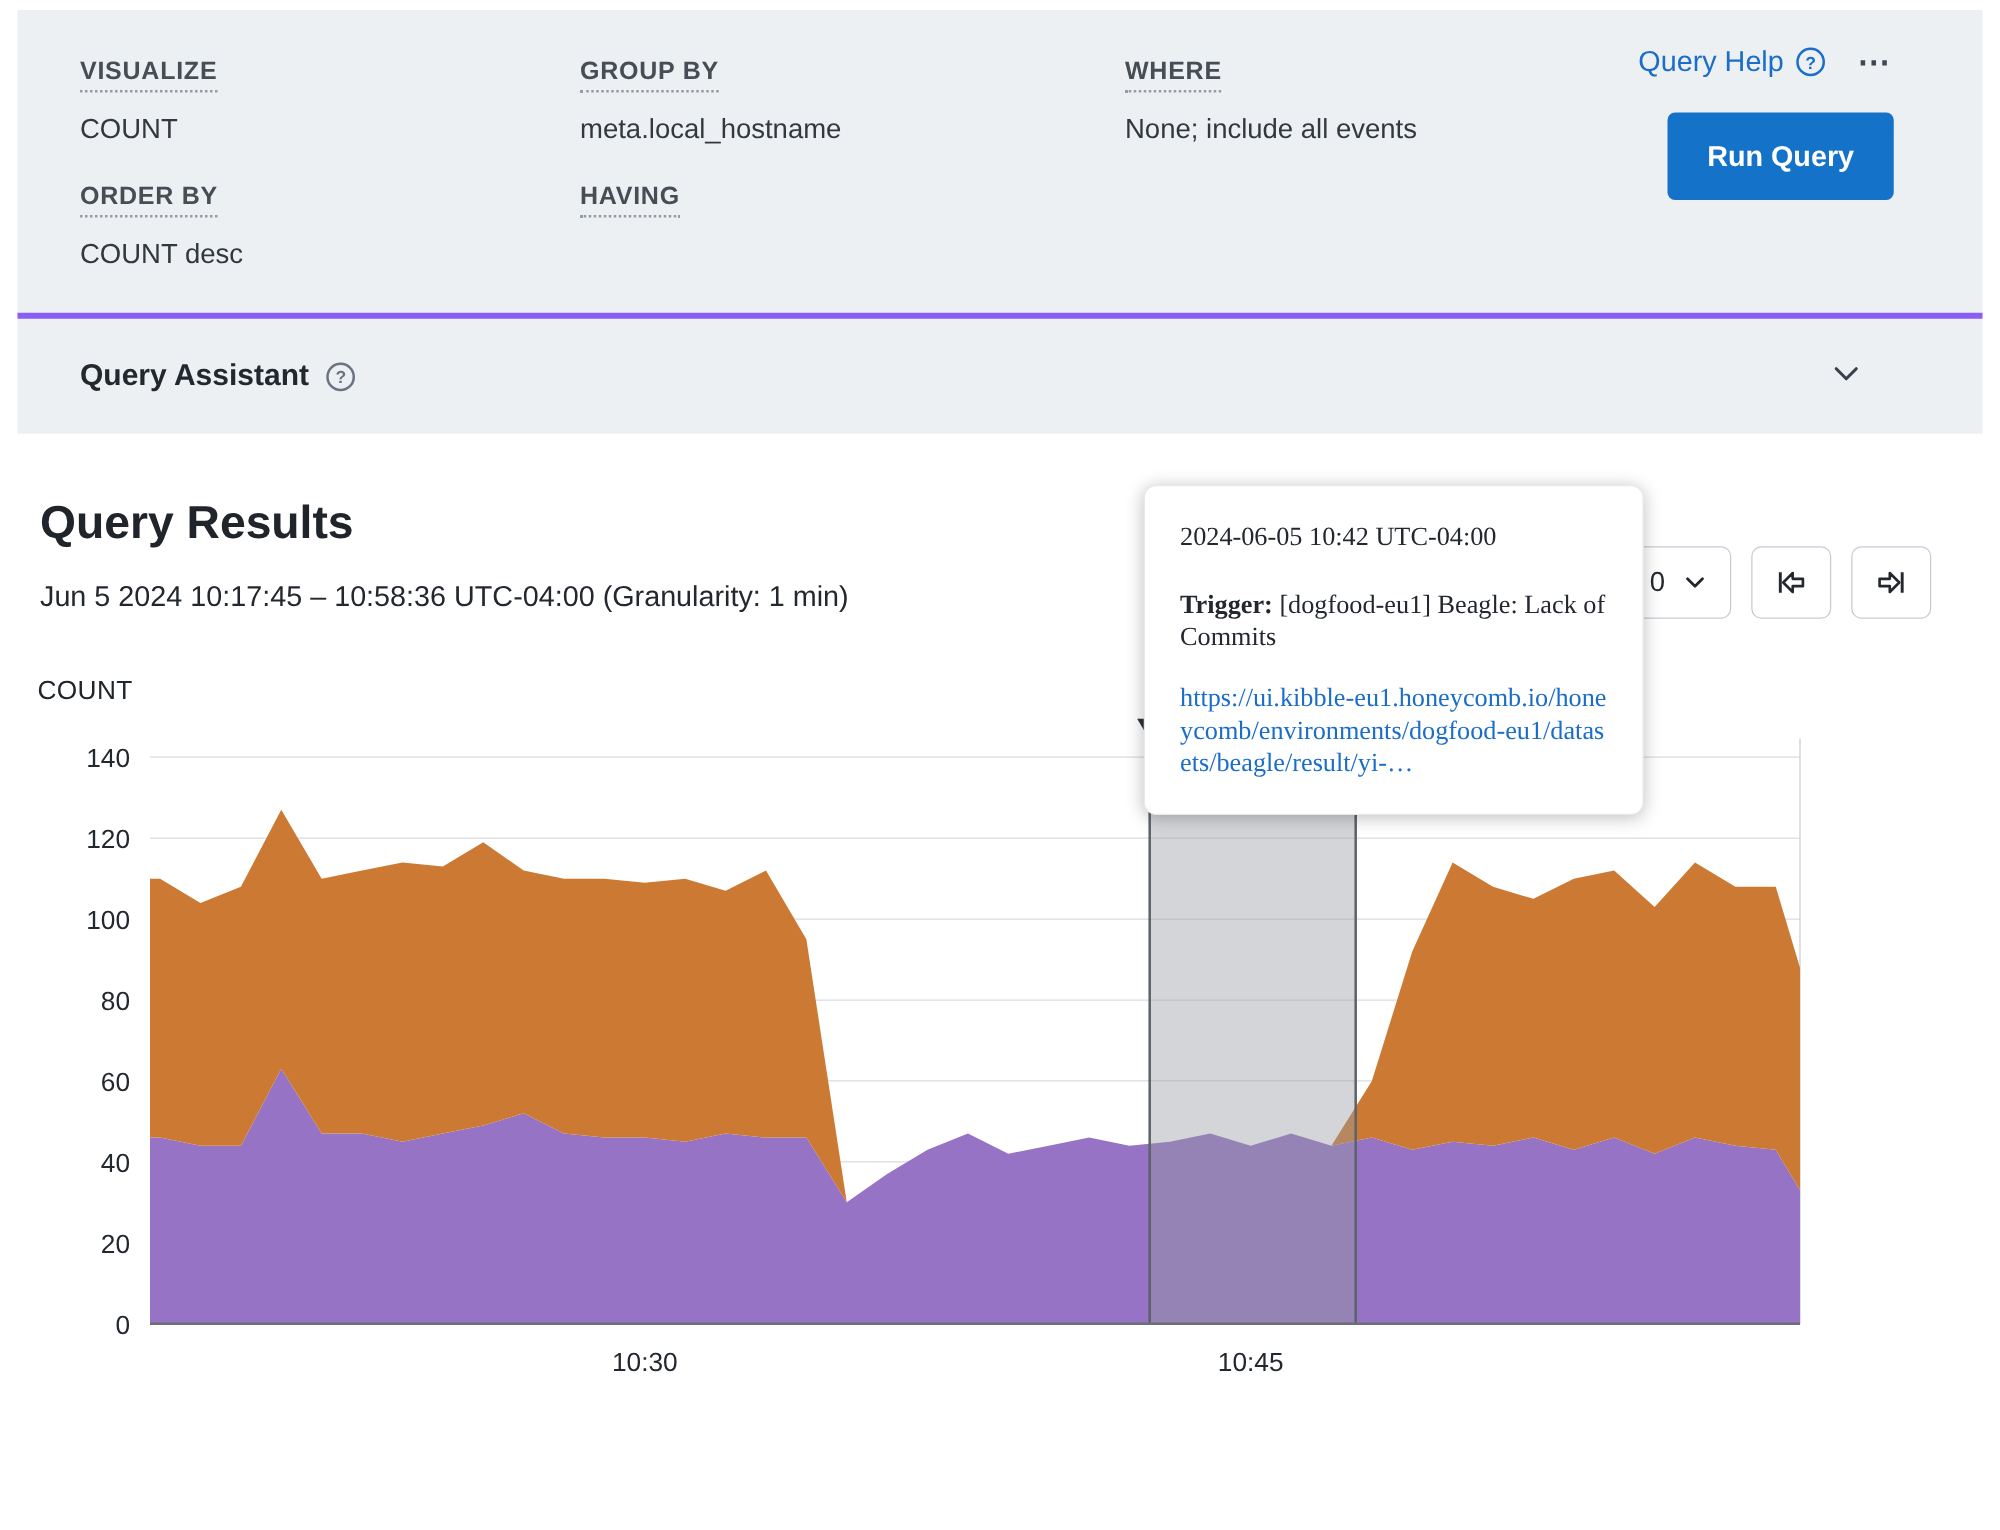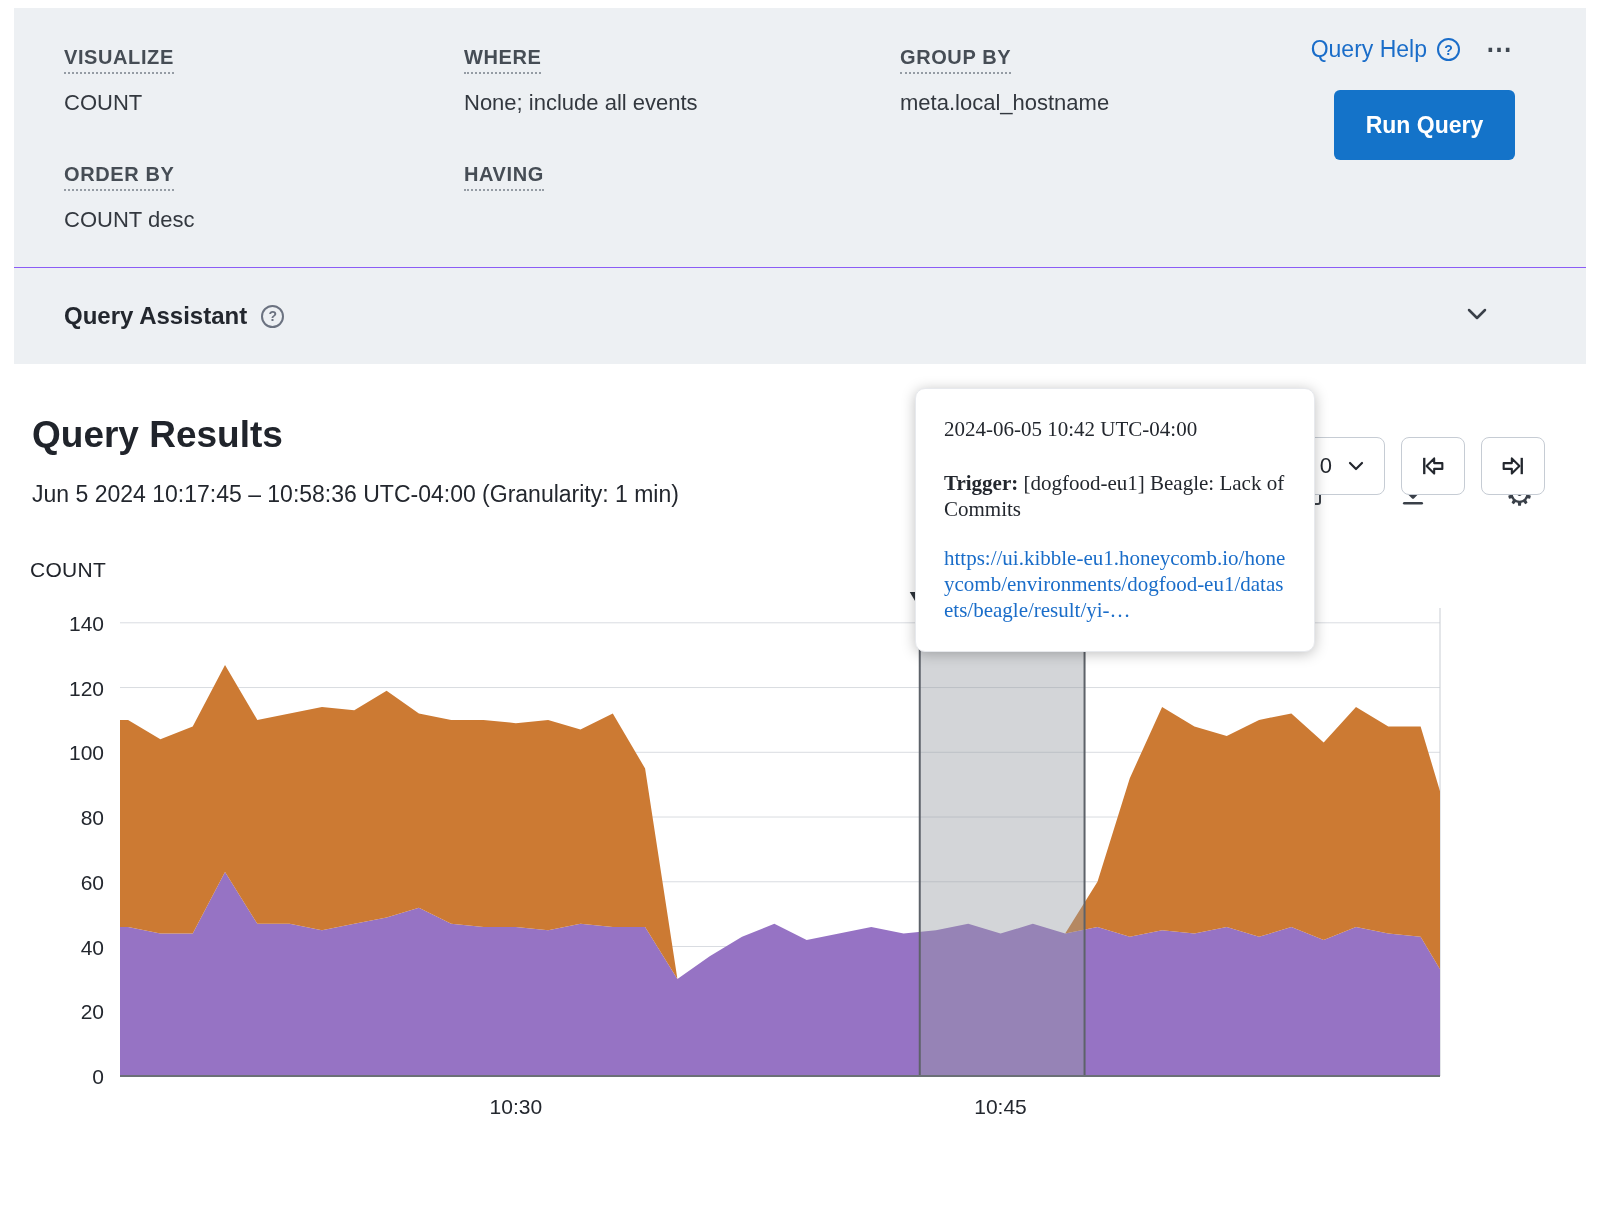--- a/index.html
+++ b/index.html
@@ -1,35 +1,35 @@
 <!DOCTYPE html>
 <html><head>
 <meta charset="utf-8">
 <style>
   * { box-sizing: border-box; margin: 0; padding: 0; }
   html,body { width:1600px; height:1224px; background:#ffffff; font-family:"Liberation Sans", sans-serif; color:#33383f; }
   #app { position:relative; width:1600px; height:1224px; overflow:hidden; }
 
   
   .builder-panel { position:relative; margin:8px 14px 0 14px; background:#edf0f3; padding:38px 0 34px 0; }
-  .builder-grid { display:grid; grid-template-columns:400px 436px 1fr; row-gap:47px; padding-left:50px; padding-right:280px; }
+  .builder-grid { display:grid; grid-template-columns:400px 436px 1fr; row-gap:30px; padding-left:50px; padding-right:280px; }
   .qlabel { display:inline-block; font-size:20px; font-weight:700; letter-spacing:0.6px; color:#464d55;
             border-bottom:2px dotted #959ca4; padding-bottom:3px; }
   .qvalue { margin-top:16px; font-size:22px; color:#33383f; }
 
   .builder-topright { position:absolute; top:26px; right:72px; display:flex; align-items:center; gap:26px; }
   .query-help { display:flex; align-items:center; gap:10px; color:#1a6dc9; font-size:23px; cursor:pointer; }
   .qicon { display:inline-flex; width:23px; height:23px; border-radius:50%; border:2px solid currentColor;
            align-items:center; justify-content:center; font-size:14px; font-weight:700; line-height:1; }
   .overflow-dots { color:#3f4750; font-size:26px; font-weight:700; letter-spacing:2px; cursor:pointer; }
   .run-query-btn { position:absolute; top:82px; right:71px; width:181px; height:70px; background:#1473c9; color:#fff;
                    font-size:23px; font-weight:700; border:none; border-radius:6px; cursor:pointer; font-family:inherit; }
 
   
-  .assistant-bar { margin:0 14px; background:#edf0f3; border-top:1px solid #8b5cf6; height:97px;
+  .assistant-bar { margin:0 14px; background:#edf0f3; border-top:5px solid #8b5cf6; height:97px;
                    display:flex; align-items:center; padding:0 96px 0 50px; cursor:pointer; }
   .assistant-title { font-size:24px; font-weight:700; color:#23272e; margin-right:14px; }
   .assistant-help { color:#6b7280; }
   .assistant-chevron { margin-left:auto; }
 
   
   .results-title { margin:50px 0 0 32px; font-size:37px; font-weight:600; color:#20242b; }
   .results-controls { position:absolute; top:437px; right:55px; display:flex; gap:16px; align-items:center; }
   .result-dropdown { width:150px; height:58px; border:1px solid #c6ccd4; border-radius:8px; background:#fff;
                      display:flex; align-items:center; justify-content:flex-end; gap:14px; padding:0 18px;
@@ -64,26 +64,26 @@
 
 <div id="app">
 
   <div class="builder-panel">
     <div class="builder-grid">
       <div>
         <div class="qlabel">VISUALIZE</div>
         <div class="qvalue">COUNT</div>
       </div>
       <div>
+        <div class="qlabel">GROUP BY</div>
+        <div class="qvalue">meta.local_hostname</div>
+      </div>
+      <div>
         <div class="qlabel">WHERE</div>
         <div class="qvalue">None; include all events</div>
-      </div>
-      <div>
-        <div class="qlabel">GROUP BY</div>
-        <div class="qvalue">meta.local_hostname</div>
       </div>
       <div>
         <div class="qlabel">ORDER BY</div>
         <div class="qvalue">COUNT desc</div>
       </div>
       <div>
         <div class="qlabel">HAVING</div>
       </div>
     </div>
 

